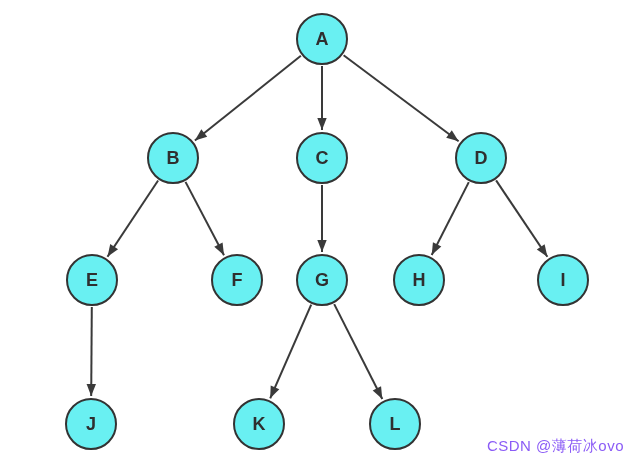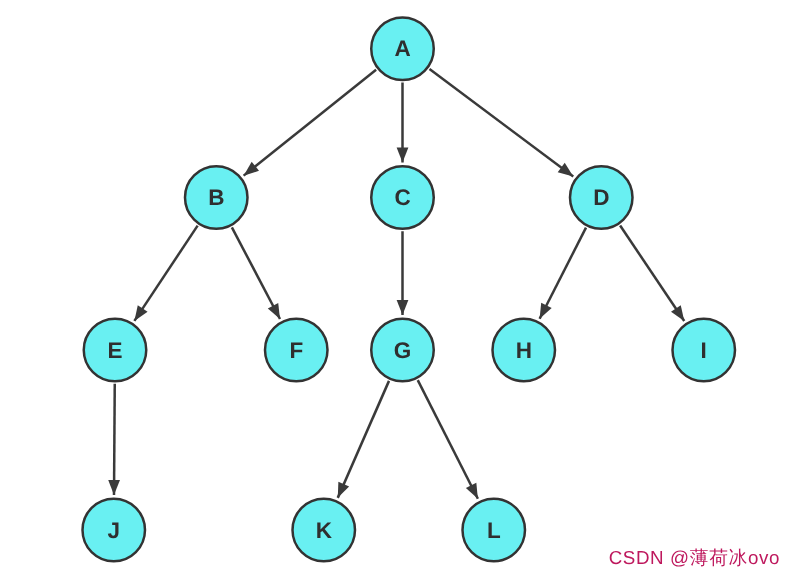--- a/index.html
+++ b/index.html
@@ -102,14 +102,14 @@
       <div class="tree-node" style="left: 65px; top: 398px; width: 52px; height: 52px; background: rgb(105, 240, 242); border: 2.5px solid rgb(51, 51, 51); color: rgb(47, 47, 47);">
         <span>J</span>
       </div>
       <div class="tree-node" style="left: 233px; top: 398px; width: 52px; height: 52px; background: rgb(105, 240, 242); border: 2.5px solid rgb(51, 51, 51); color: rgb(47, 47, 47);">
         <span>K</span>
       </div>
       <div class="tree-node" style="left: 369px; top: 398px; width: 52px; height: 52px; background: rgb(105, 240, 242); border: 2.5px solid rgb(51, 51, 51); color: rgb(47, 47, 47);">
         <span>L</span>
       </div>
     </div>
-  <div class="watermark" style="color: #be185d;">CSDN @薄荷冰ovo</div>
+  <div class="watermark" style="color: #8b5cf6;">CSDN @薄荷冰ovo</div>
 </div>
 
 </body></html>

